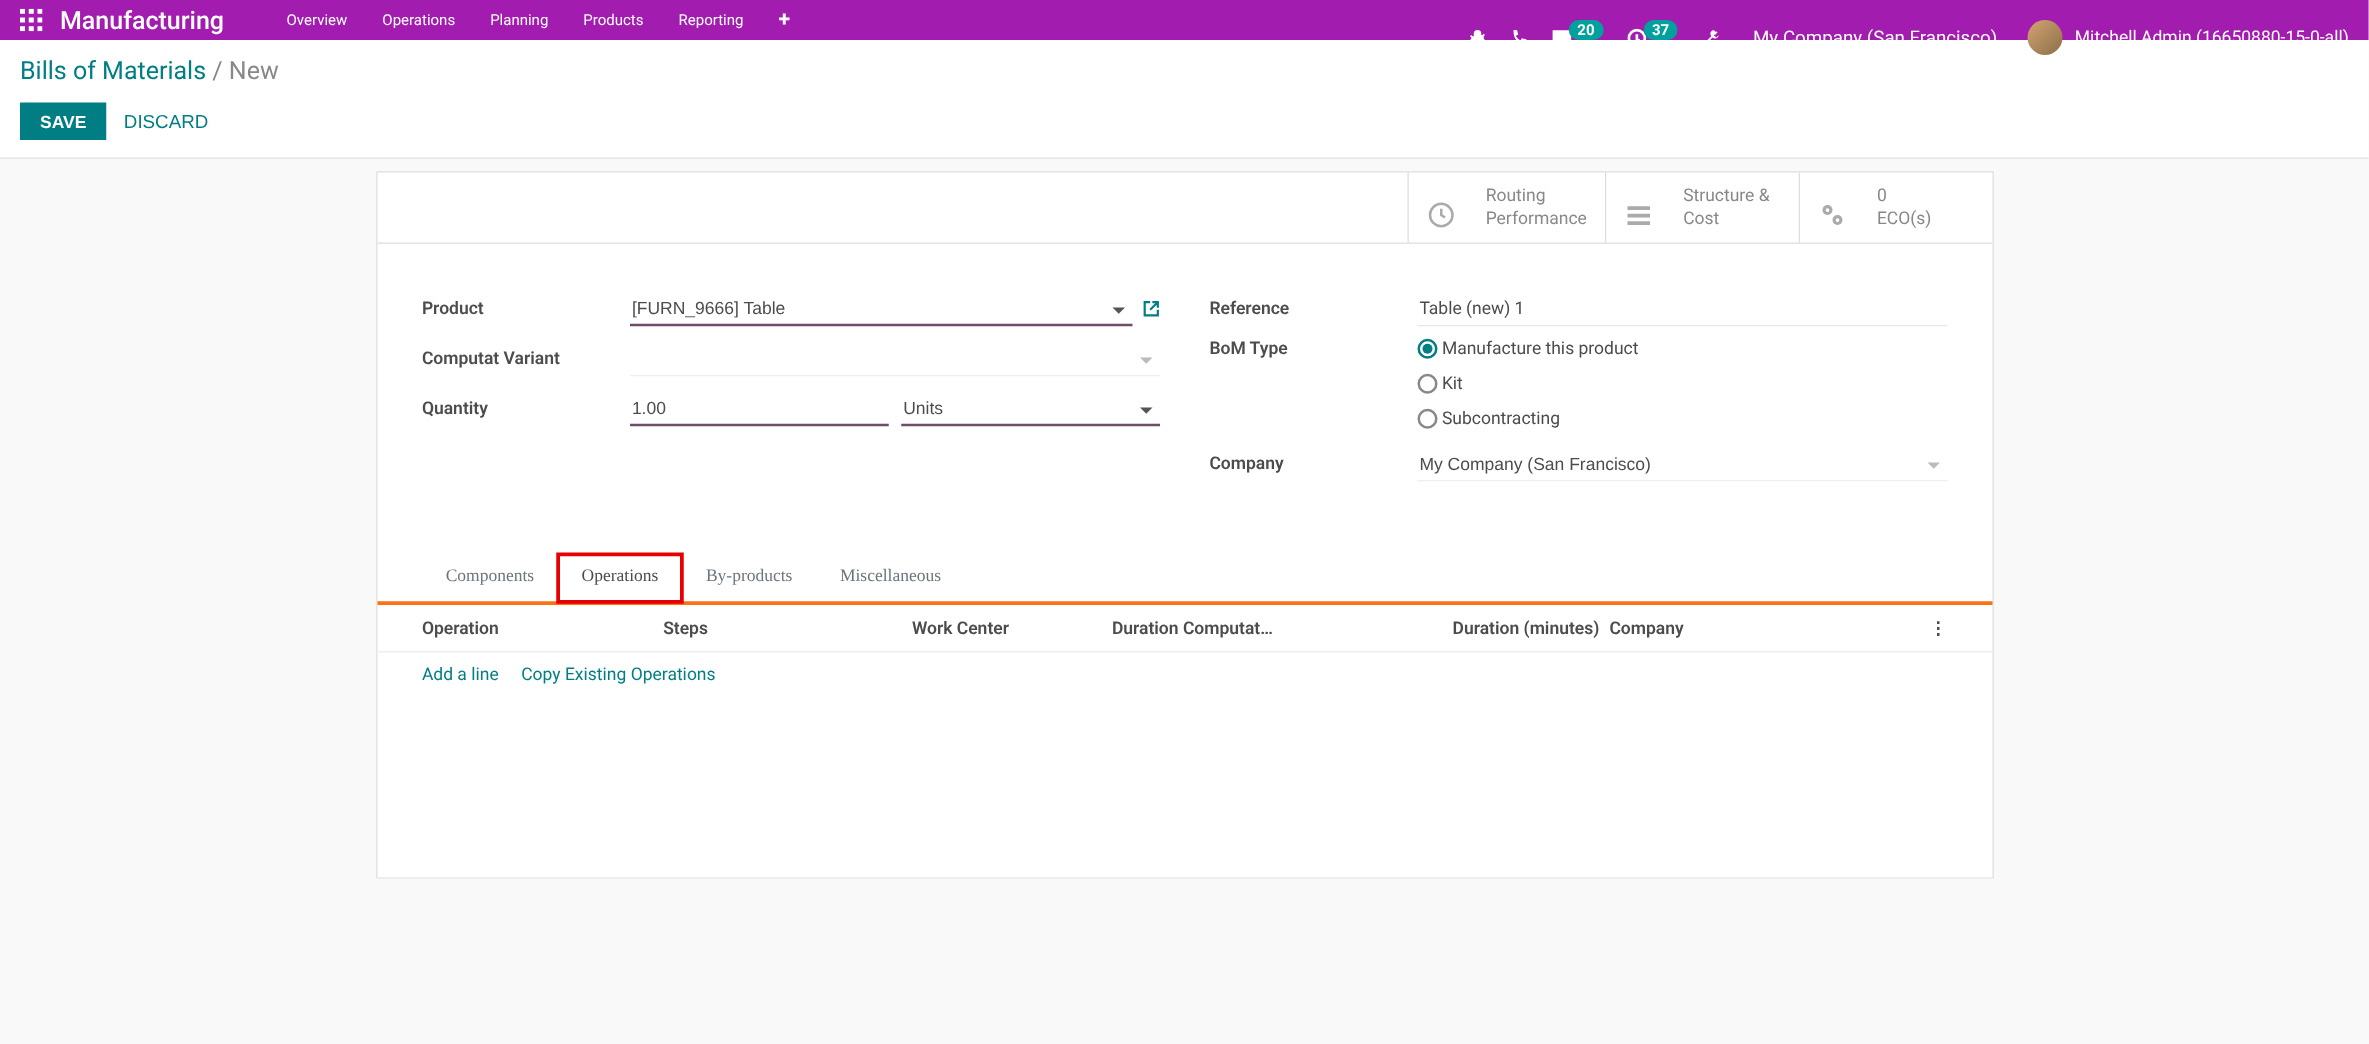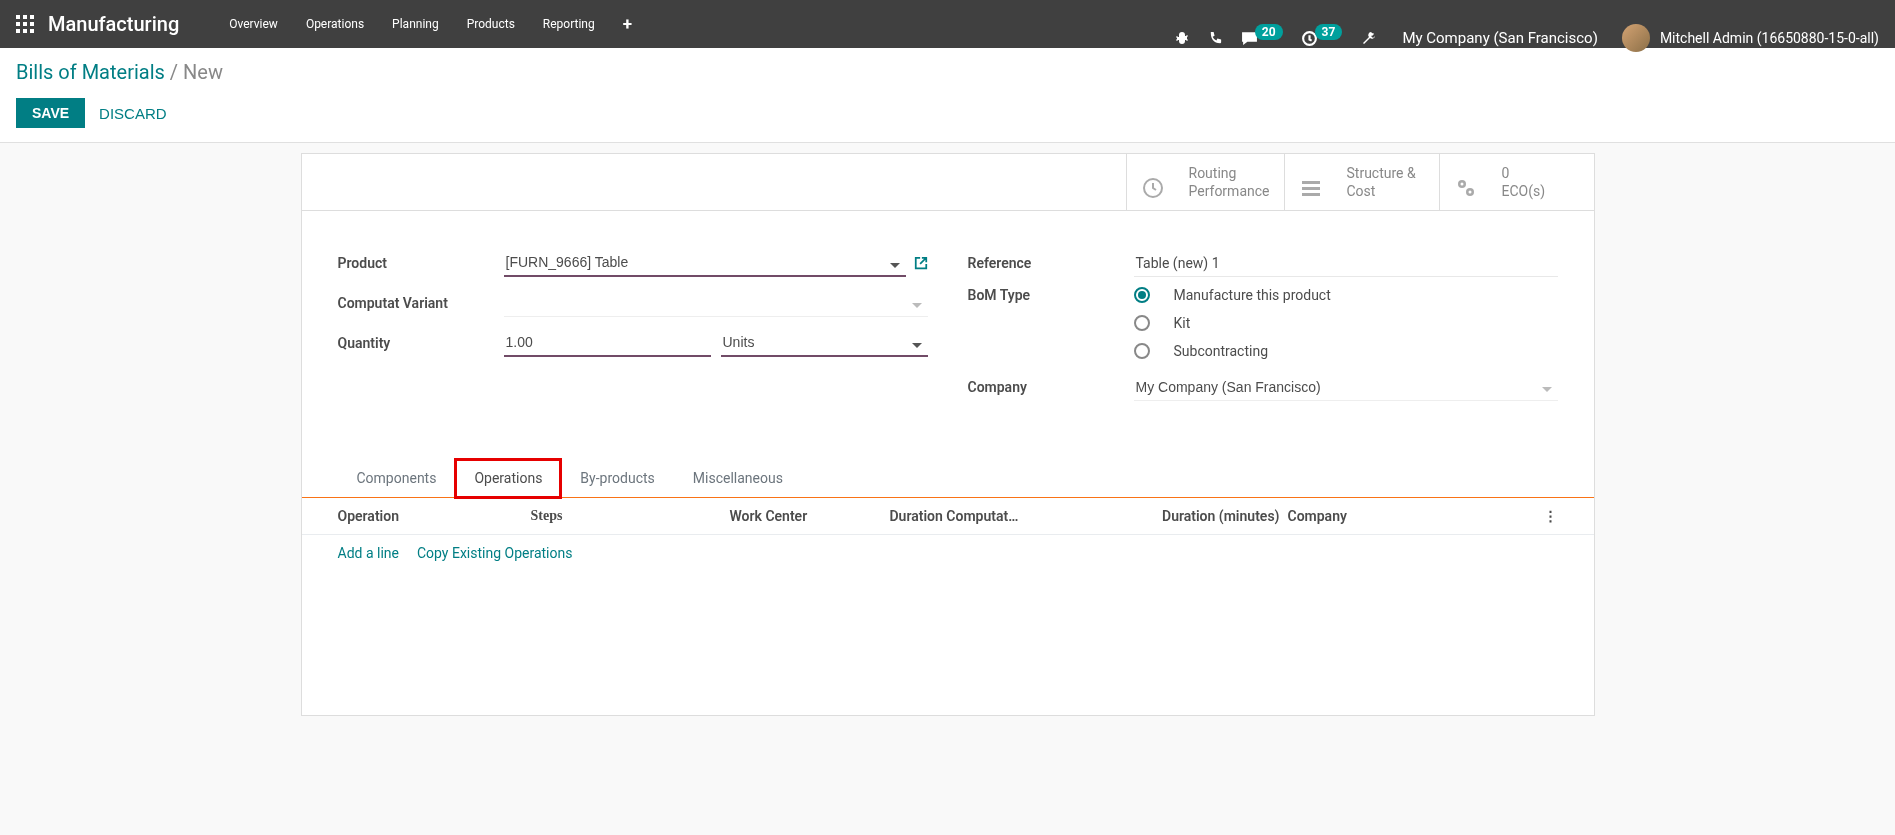--- a/index.html
+++ b/index.html
@@ -9,23 +9,23 @@
     }
     body {
       font-family: -apple-system, BlinkMacSystemFont, "Segoe UI", Roboto, "Helvetica Neue", Arial, sans-serif;
       font-size: 14px;
       color: #4c4c4c;
       background: #f9f9f9;
     }
     
     
     .top-nav {
-      background: #404040;
+      background: #a21caf;
       color: white;
-      height: 48px;
+      height: 32px;
       display: flex;
       align-items: center;
       padding: 0 16px;
     }
     .top-nav .apps-icon {
       margin-right: 14px;
       cursor: pointer;
     }
     .top-nav .app-title {
       font-size: 20px;
@@ -219,21 +219,21 @@
       position: relative;
     }
     .radio-group {
       display: flex;
       flex-direction: column;
       gap: 12px;
     }
     .radio-option {
       display: flex;
       align-items: center;
-      gap: 24px;
+      gap: 4px;
       cursor: pointer;
     }
     .radio-circle {
       width: 16px;
       height: 16px;
       border: 2px solid #888;
       border-radius: 50%;
       display: inline-flex;
       align-items: center;
       justify-content: center;
@@ -254,22 +254,23 @@
       width: 100%;
       display: inline-block;
     }
     
     
     .tabs-container {
       margin-top: 48px;
     }
     .tab-row {
       display: flex;
-      border-bottom: 1px solid #f97316;
+      border-bottom: 3px solid #f97316;
       padding-left: 36px;
+      font-family: Liberation Serif, serif;
     }
     .tab {
       padding: 10px 18px;
       color: #6c757d;
       cursor: pointer;
       border: 1px solid transparent;
       position: relative;
     }
     .tab.active {
       border: 1px solid #ddd;
@@ -290,21 +291,21 @@
     }
     .table-header {
       display: flex;
       padding: 10px 36px 10px 36px;
       font-weight: 600;
       color: #4c4c4c;
       border-bottom: 1px solid #e9ecef;
       align-items: center;
     }
     .th-operation { flex: 0 0 193px; }
-    .th-steps { flex: 0 0 199px; font-family: Liberation Serif, serif; }
+    .th-steps { flex: 0 0 199px; }
     .th-workcenter { flex: 0 0 160px; }
     .th-duration-comp { flex: 0 0 245px; }
     .th-duration-min { flex: 0 0 145px; text-align: right; }
     .th-company { flex: 1; padding-left: 8px; }
     .th-kebab { flex: 0 0 20px; text-align: right; }
     .table-body {
       min-height: 180px;
     }
     .linkrow {
       display: flex;

